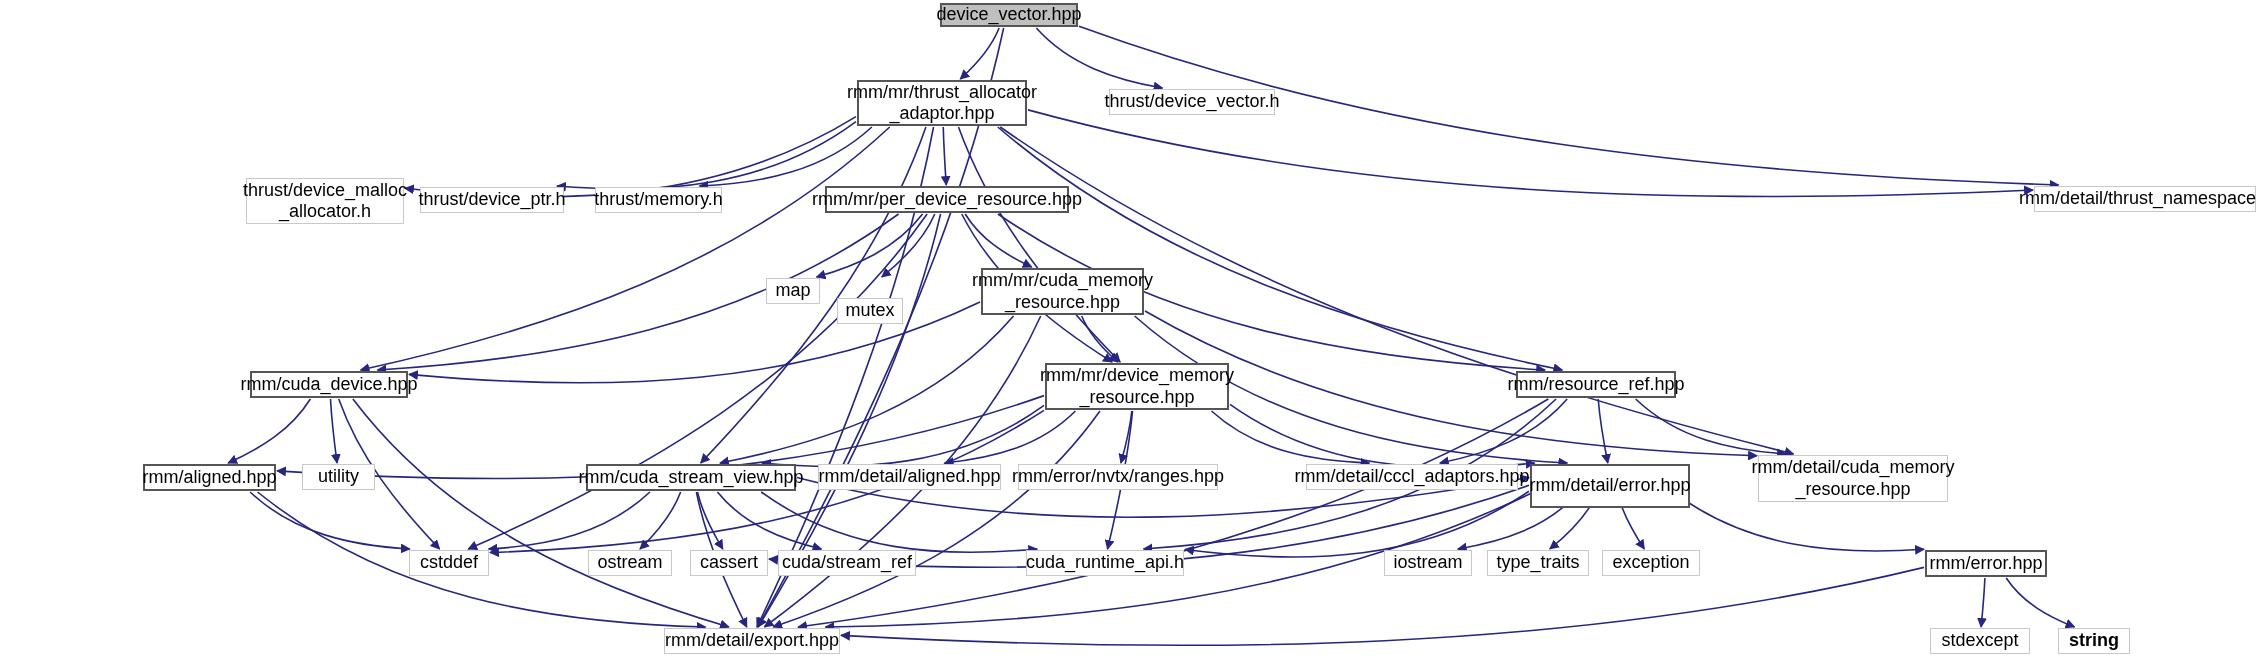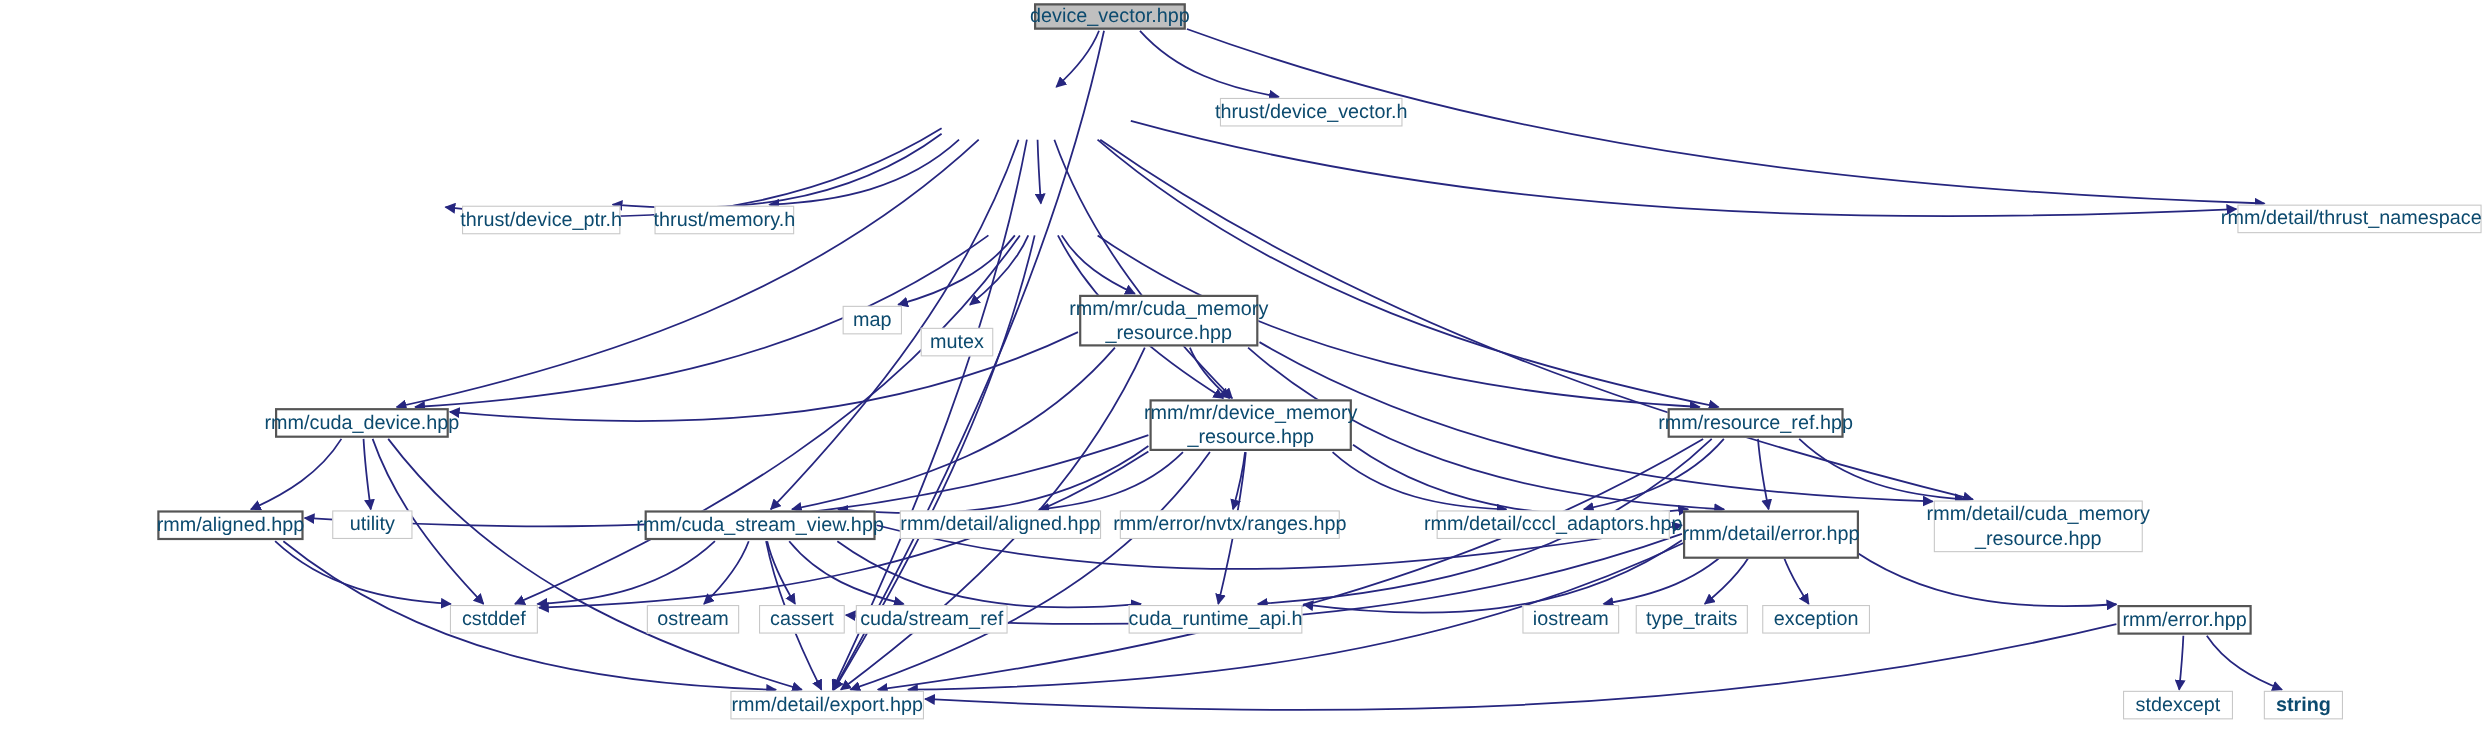--- a/index.html
+++ b/index.html
@@ -33,21 +33,21 @@
   }
   .node {
     position: absolute;
     box-sizing: border-box;
     display: flex;
     align-items: center;
     justify-content: center;
     text-align: center;
     background: #ffffff;
     border: 1px solid #c8c8c8;
-    color: #0c4a6e;
+    color: #000000;
     font-size: 18px;
     line-height: 1.18;
     letter-spacing: 0px;
     white-space: pre-line;
     padding: 1px 4px;
     cursor: pointer;
   }
   .node.strong {
     border: 2px solid #555555;
   }
@@ -130,23 +130,28 @@
         <path d="M 1529 491.2138613861386 C 1424.2659284621081 562.3270797533237, 1304.3772856414055 564.8313865022158, 1185 549.4554455445544" marker-end="url(#arrow)"></path>
         <path d="M 1673.3953488372092 492 C 1747.5458228672169 548.2926084628457, 1835.6010912138036 555.3220226631737, 1924 549.3191489361702" marker-end="url(#arrow)"></path>
         <path d="M 1533.908256880734 492 C 1311.9159702073484 598.4363825004423, 1067.115233960862 623.7075883336282, 825.4678899082569 627" marker-end="url(#arrow)"></path>
         <path d="M 1984.8774193548388 578 C 1984.2042296439395 594.2148011295619, 1982.7215294400455 610.859867419708, 1981.0838709677419 627" marker-end="url(#arrow)"></path>
         <path d="M 2006.2064516129033 578 C 2022.6491105213947 602.6581290215904, 2047.8959661540482 616.4887526810603, 2074.490322580645 627" marker-end="url(#arrow)"></path>
         <path d="M 1924 567.3938411669368 C 1570.5588649106905 652.7154433360537, 1201.022576607127 654.8823849684983, 841 635.410453808752" marker-end="url(#arrow)"></path>
       </g>
   </svg>
   <div id="node-layer">
       <div class="node root" style="left: 940px; top: 3px; width: 138px; height: 24px;">device_vector.hpp</div>
+      <div class="node strong" style="left: 857px; top: 80px; width: 170px; height: 46px;">rmm/mr/thrust_allocator
+_adaptor.hpp</div>
       <div class="node " style="left: 1109px; top: 89px; width: 166px; height: 26px;">thrust/device_vector.h</div>
+      <div class="node " style="left: 246px; top: 178px; width: 158px; height: 46px;">thrust/device_malloc
+_allocator.h</div>
       <div class="node " style="left: 420px; top: 187px; width: 144px; height: 26px;">thrust/device_ptr.h</div>
       <div class="node " style="left: 595px; top: 187px; width: 127px; height: 26px;">thrust/memory.h</div>
+      <div class="node strong" style="left: 825px; top: 186px; width: 244px; height: 27px;">rmm/mr/per_device_resource.hpp</div>
       <div class="node " style="left: 2034px; top: 186px; width: 222px; height: 26px;">rmm/detail/thrust_namespace.h</div>
       <div class="node " style="left: 766px; top: 278px; width: 54px; height: 26px;">map</div>
       <div class="node " style="left: 837px; top: 278px; width: 66px; height: 26px; margin-top: 20px;">mutex</div>
       <div class="node strong" style="left: 981px; top: 268px; width: 163px; height: 47px;">rmm/mr/cuda_memory
 _resource.hpp</div>
       <div class="node strong" style="left: 250px; top: 371px; width: 158px; height: 27px;">rmm/cuda_device.hpp</div>
       <div class="node strong" style="left: 1045px; top: 363px; width: 184px; height: 47px;">rmm/mr/device_memory
 _resource.hpp</div>
       <div class="node strong" style="left: 1516px; top: 371px; width: 160px; height: 27px;">rmm/resource_ref.hpp</div>
       <div class="node strong" style="left: 143px; top: 464px; width: 133px; height: 27px;">rmm/aligned.hpp</div>

